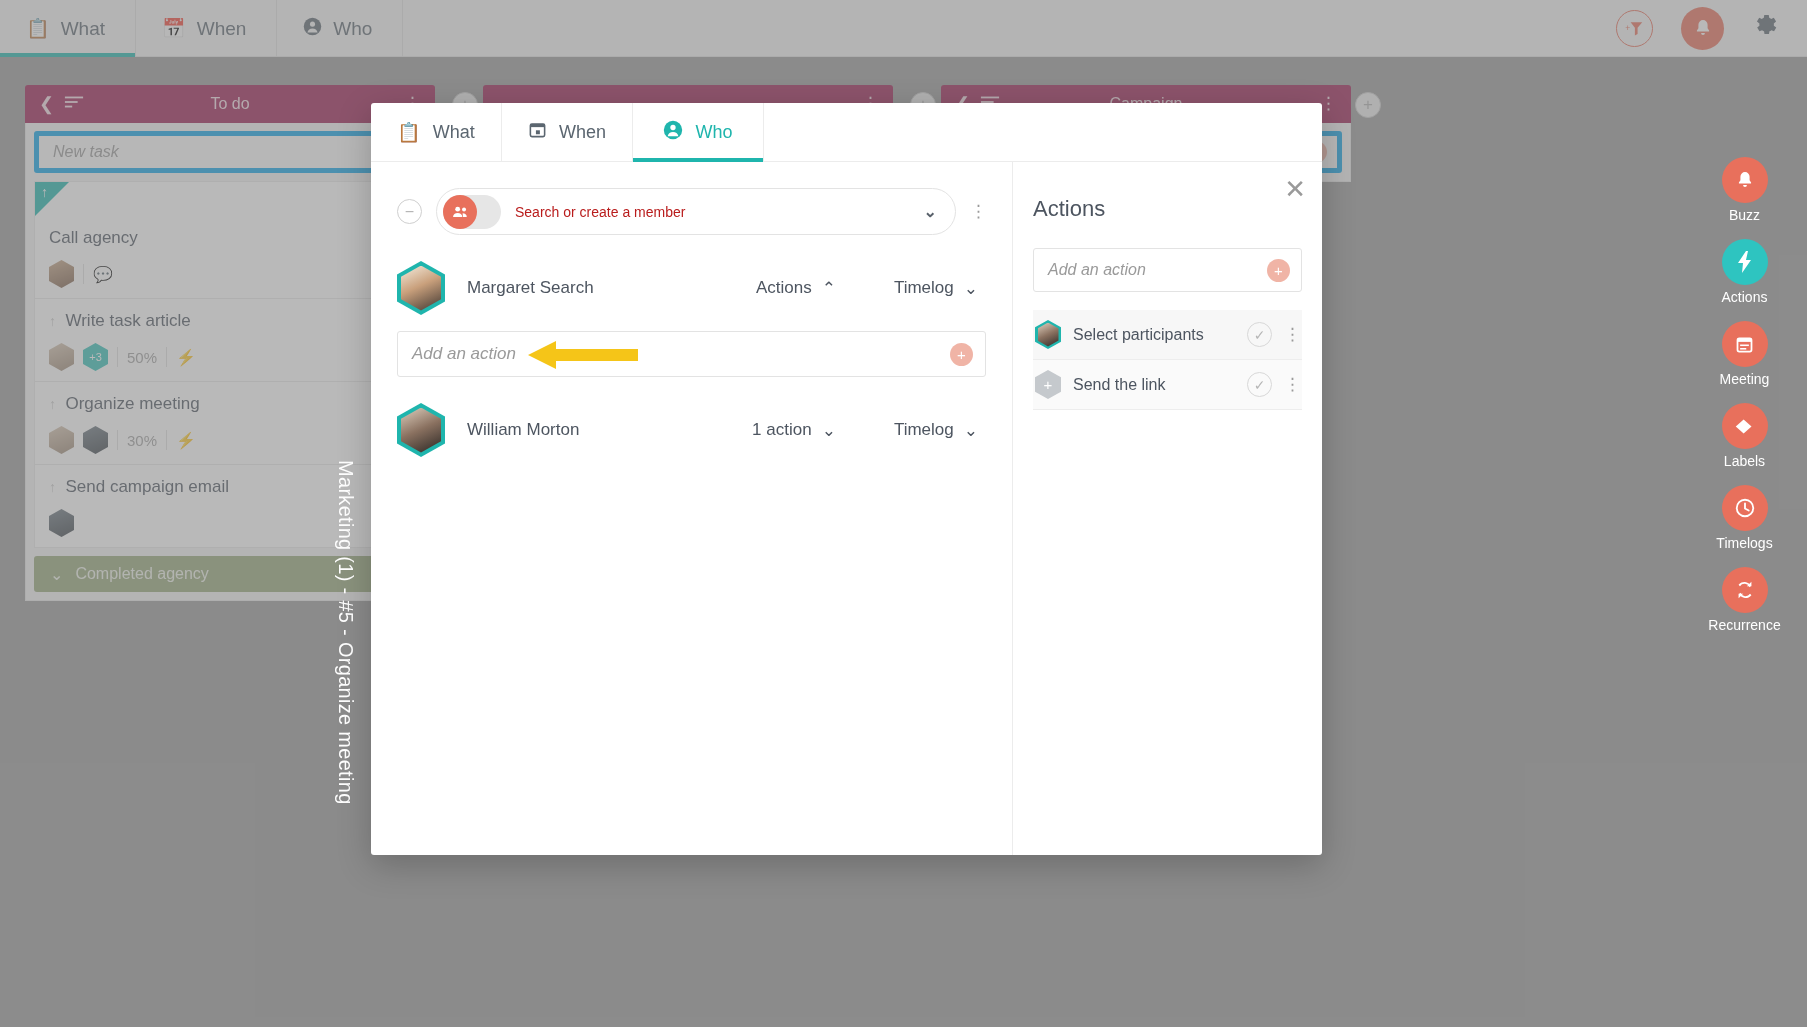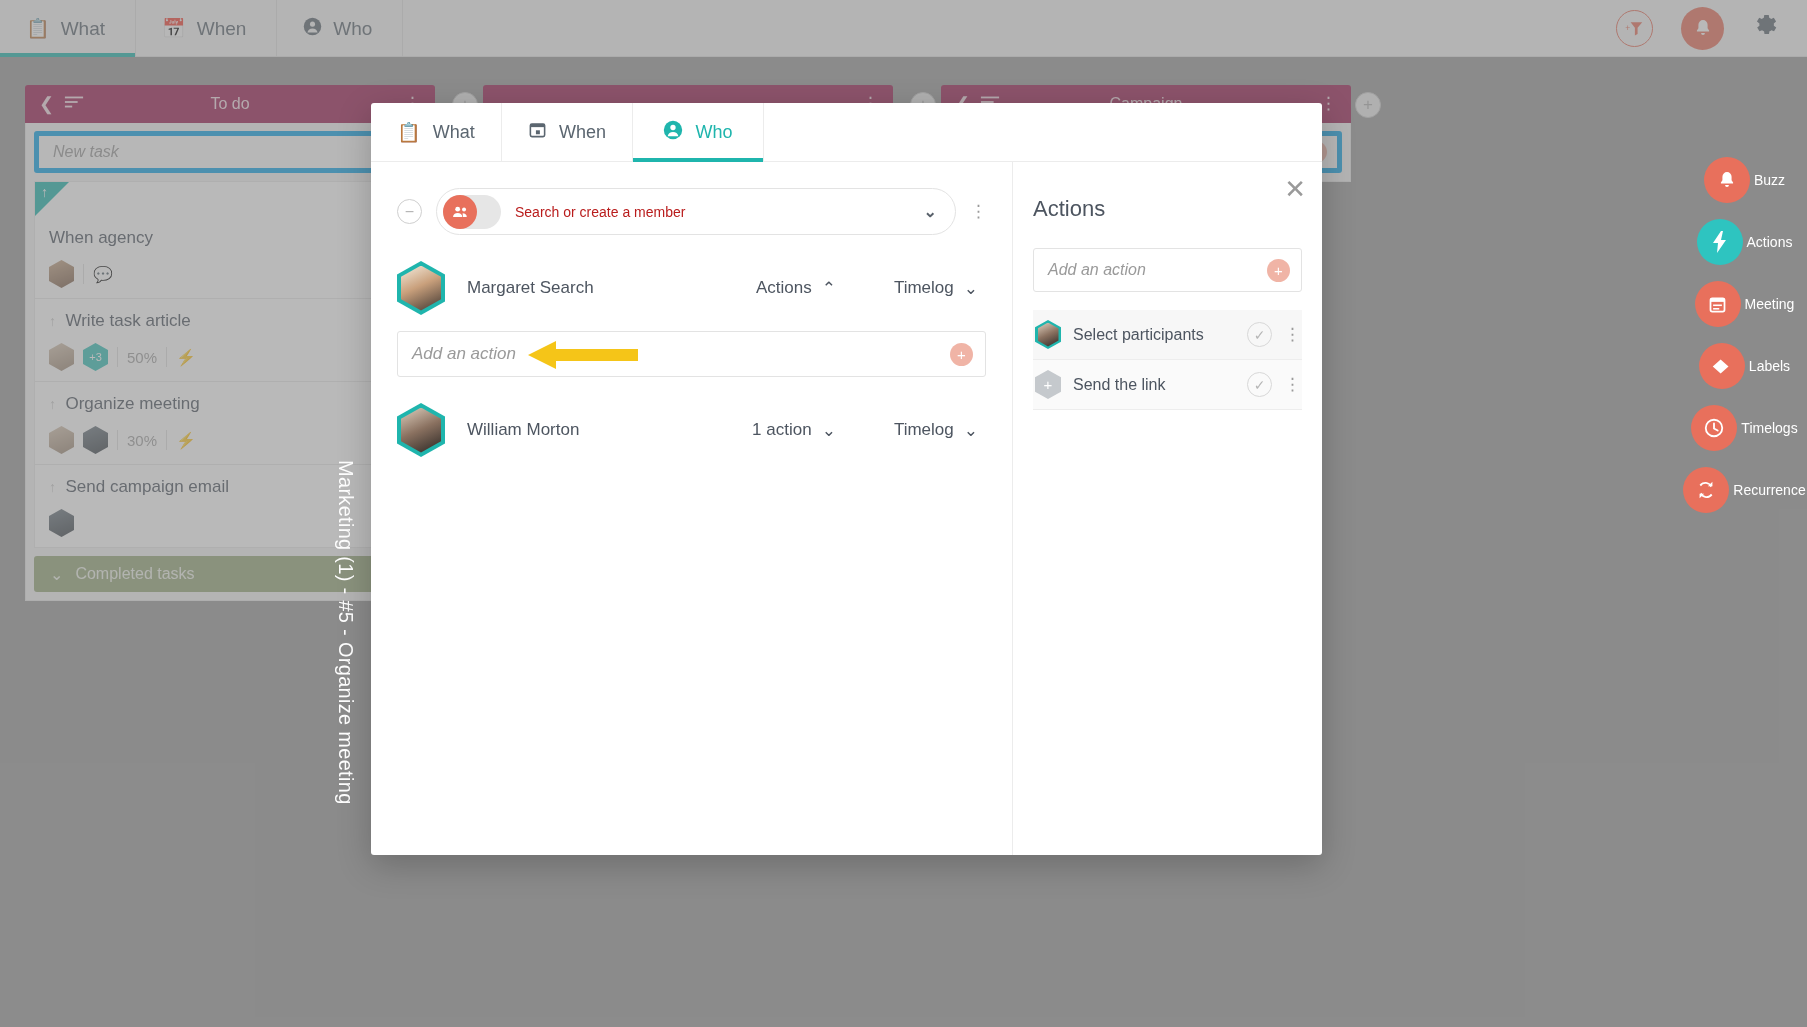--- a/index.html
+++ b/index.html
@@ -221,21 +221,21 @@
   }
   .hex-sm .plusglyph { color: #fff; font-size: 15px; }
   .check-circ {
     width: 25px; height: 25px; border-radius: 50%; border: 1.3px solid #d8d8d8;
     color: #b6b6b6; font-size: 14px; display: flex; align-items: center; justify-content: center; flex: none;
   }
 
   
   .rail { position: absolute; right: 0; top: 57px; width: 125px; z-index: 70;
           display: flex; flex-direction: column; align-items: center; padding-top: 100px; gap: 16px; }
-  .rail-item { display: flex; flex-direction: row; align-items: center; gap: 4px; }
+  .rail-item { display: flex; flex-direction: column; align-items: center; gap: 4px; }
   .rail-circ {
     width: 46px; height: 46px; border-radius: 50%; background: #e8705c;
     display: flex; align-items: center; justify-content: center; color: #fff; font-size: 22px;
   }
   .rail-circ.teal { background: #2ec4c0; }
   .rail-lbl { color: #ffffff; font-size: 14px; }
 </style>
 </head>
 <body>
 
@@ -299,21 +299,21 @@
       </div>
       <div class="col-body">
         <div class="newtask">
           <span>New task</span>
           <span class="plus">+</span>
         </div>
 
         <div class="card first" style="padding-top:46px;">
           <div class="corner"></div>
           <div class="corner-arrow">↑</div>
-          <span class="tname">When agency</span>
+          <span class="tname">Call agency</span>
           <div class="meta">
             <div class="hex f1"></div>
             <div class="divline"></div>
             <span class="chat">💬</span>
           </div>
         </div>
 
         <div class="card">
           <span class="up">↑</span>
           <span class="tname">Write task article</span>
@@ -343,21 +343,21 @@
         <div class="card">
           <span class="up">↑</span>
           <span class="tname">Send campaign email</span>
           <div class="meta">
             <div class="hex m1"></div>
           </div>
         </div>
 
         <div class="completed">
           <span>⌄</span>
-          <span>Completed tasks</span>
+          <span>Completed agency</span>
         </div>
       </div>
     </div>
     <div class="col-plus" style="left:452px;">+</div>
 
     <div class="col" style="left:483px;">
       <div class="col-head">
         <span class="dots">⋮</span>
       </div>
       <div class="col-body">

